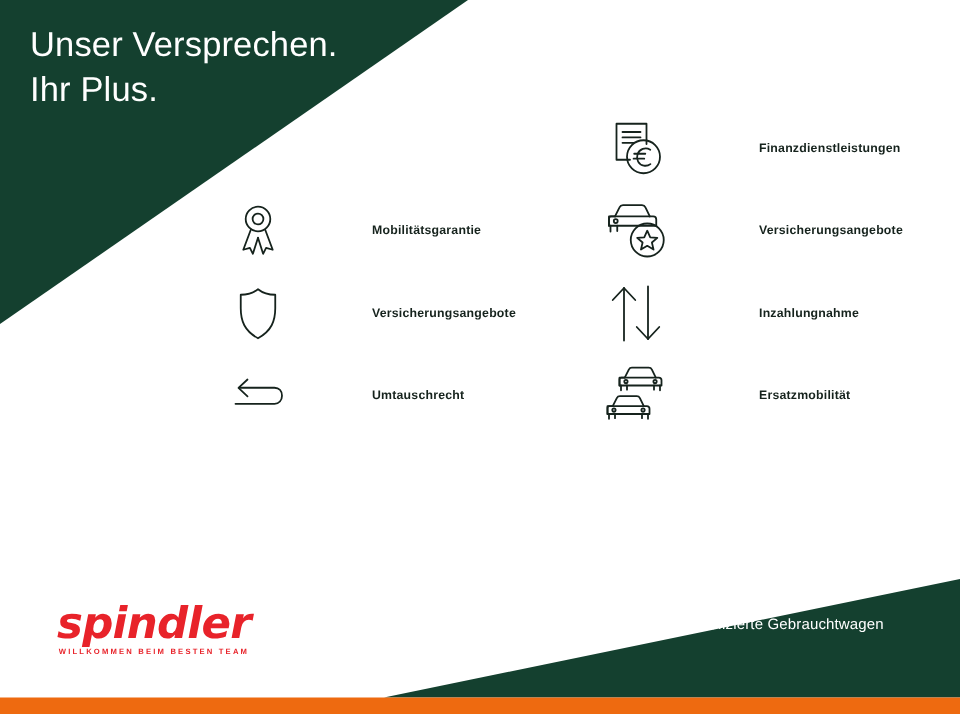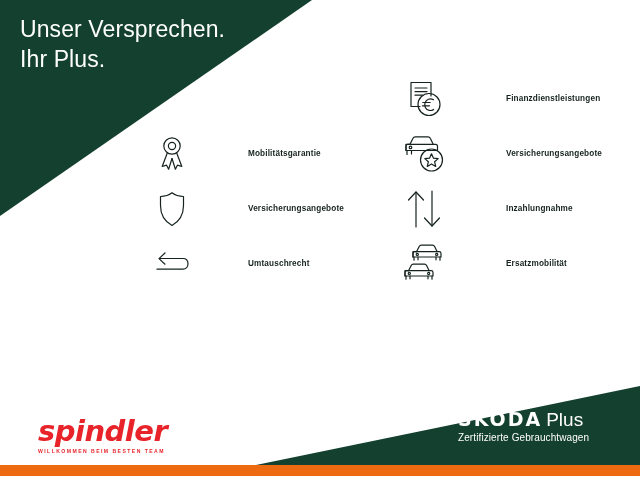--- a/index.html
+++ b/index.html
@@ -56,22 +56,23 @@
     color:#16231d;
     letter-spacing:0.15px;
     white-space:nowrap;
     padding-left:40px;
   }
   #col-right .feature .lbl { margin-left:18px; }
 
   
   #spindler {
     position:absolute;
-    left:38px; top:416px;
+    left:38px; top:400px;
     z-index:7;
+    text-align:center;
   }
   #spindler .word {
     font-family:"DejaVu Sans", sans-serif;
     font-size:29px;
     font-weight:bold;
     font-style:italic;
     color:#e8232a;
     letter-spacing:-0.5px;
     line-height:30px;
   }
@@ -239,19 +240,16 @@
     </div>
 
   </div>
 
   <div id="spindler">
     <div class="word">spindler</div>
     <div class="tag">WILLKOMMEN BEIM BESTEN TEAM</div>
   </div>
 
   <div id="skoda">
-    <div class="line1">
-      <span class="mark">ŠKODA</span><span class="plus">Plus</span>
-    </div>
     <div class="line2">Zertifizierte Gebrauchtwagen</div>
   </div>
 
 </div>
 
 </body></html>

